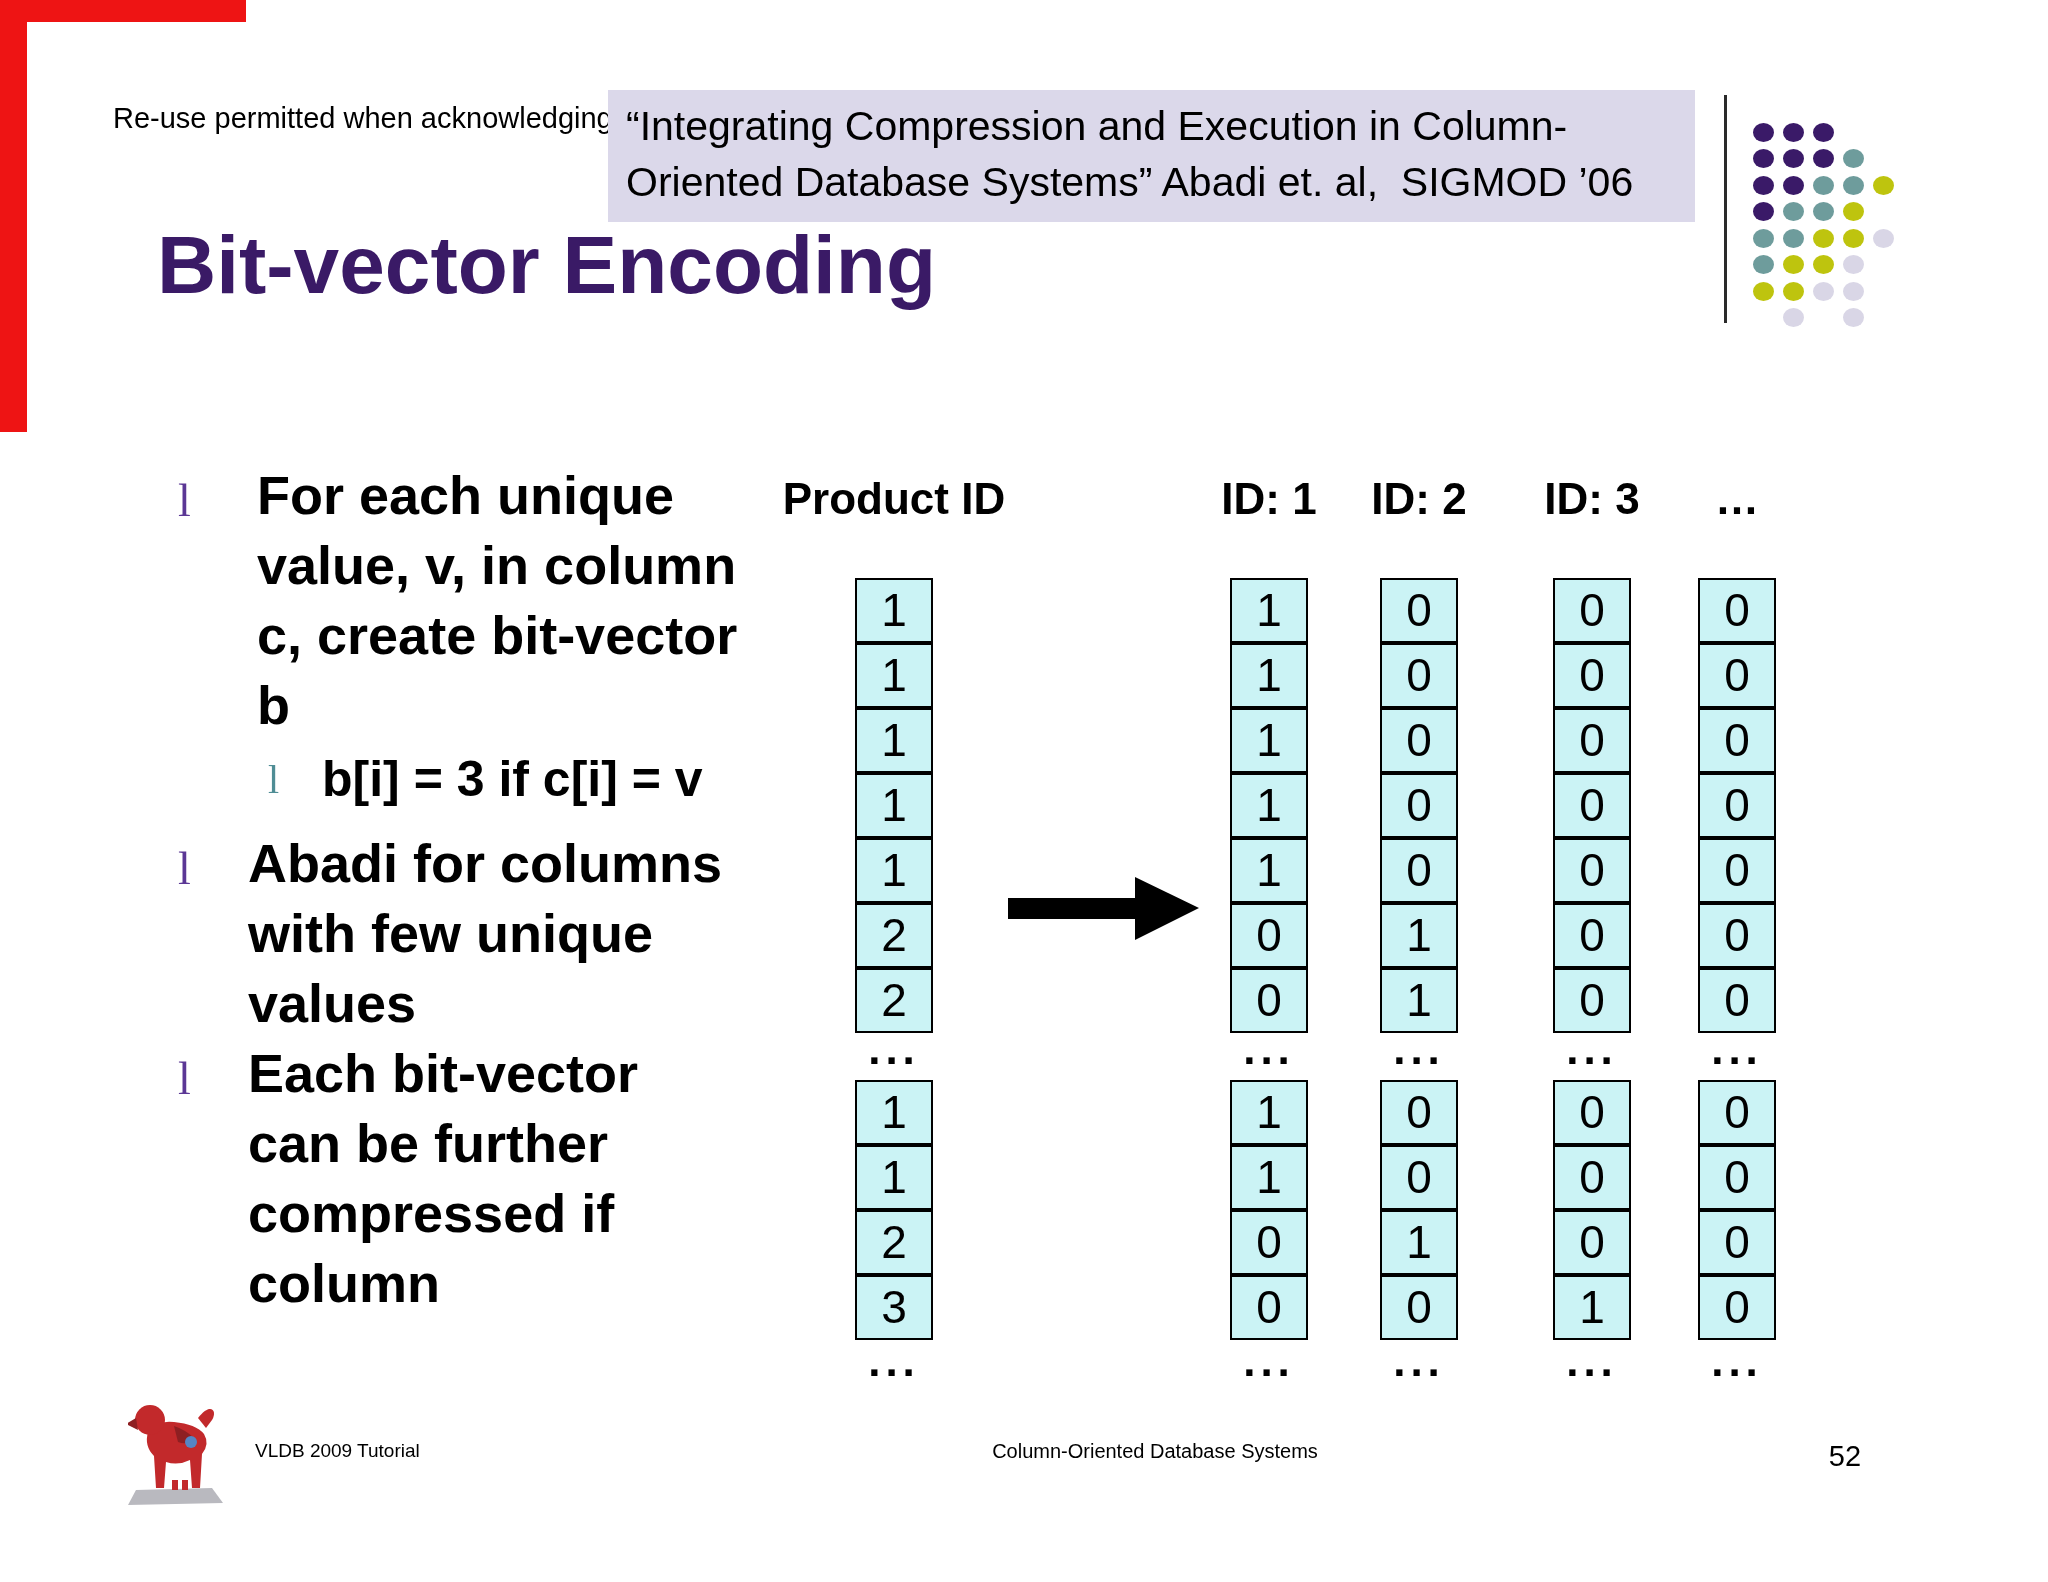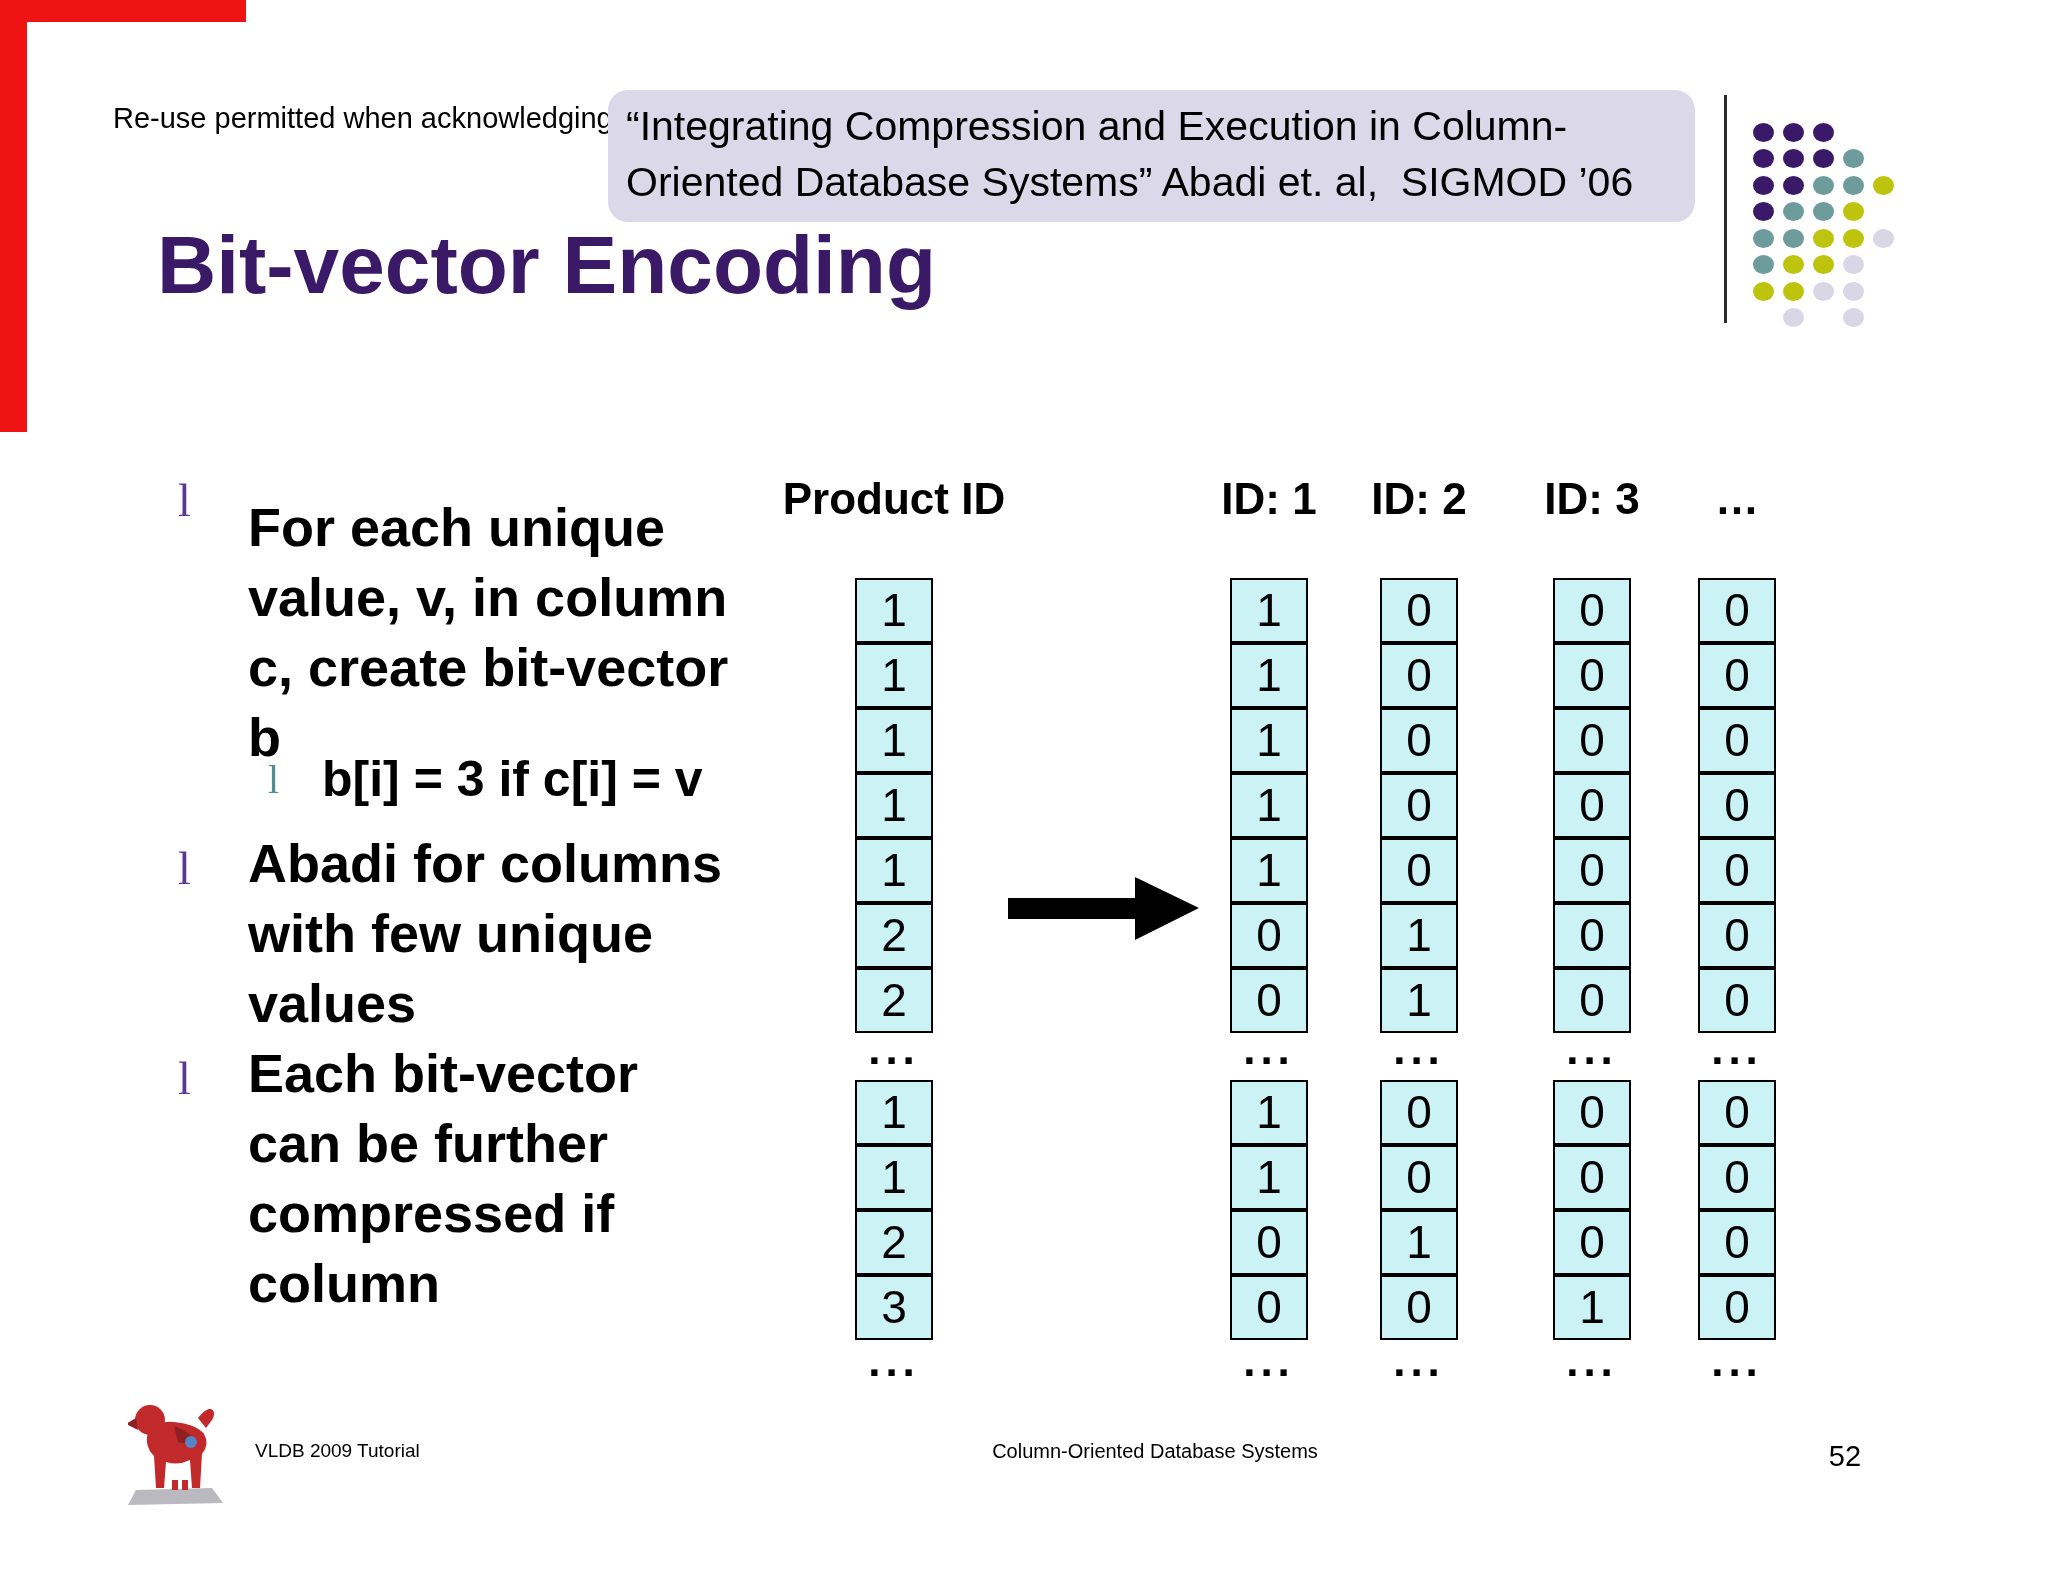--- a/index.html
+++ b/index.html
@@ -6,36 +6,36 @@
   #slide{position:relative;width:2048px;height:1582px;background:#ffffff;overflow:hidden;
          font-family:"Liberation Sans", sans-serif;color:#000;}
 
   
   .red-top{position:absolute;left:0;top:0;width:246px;height:22px;background:var(--red-mark,#ee1414);}
   .red-left{position:absolute;left:0;top:0;width:27px;height:432px;background:var(--red-mark,#ee1414);}
 
   
   .disclaimer{position:absolute;left:113px;top:102px;font-size:29px;color:#000;}
   .citation-box{position:absolute;left:608px;top:90px;width:1087px;height:132px;
-                background:var(--citation-bg,#dbd8ea);border-radius:20px;}
+                background:var(--citation-bg,#dbd8ea);}
   .citation-text{position:absolute;left:18px;top:8px;font-size:41px;line-height:56px;white-space:pre;color:#000;}
   .page-title{position:absolute;left:157px;top:218px;font-size:82px;font-weight:bold;
               color:var(--title,#3a1a66);letter-spacing:0px;}
 
   
   .logo-divider{position:absolute;left:1724px;top:95px;width:3px;height:228px;background:var(--divider,#2a2a2a);}
   .dot{position:absolute;width:21px;height:19px;border-radius:50%;}
 
   
   .bullet-marker{position:absolute;font-family:"Liberation Serif", serif;font-size:46px;
                  color:var(--bullet-marker,#5b3795);}
   .bullet-marker.sub{color:var(--sub-bullet-marker,#4f8d95);font-size:40px;}
   .bullet-text{position:absolute;font-size:54px;line-height:70px;font-weight:bold;white-space:pre;}
   .bullet-text.sub{font-size:50px;}
-  .m1{left:178px;top:474px;} .t1{left:248px;top:460px;margin-top:32px;}
+  .m1{left:178px;top:474px;} .t1{left:257px;top:460px;}
   .m2{left:268px;top:756px;} .t2{left:322px;top:744px;}
   .m3{left:178px;top:842px;} .t3{left:248px;top:828px;}
   .m4{left:178px;top:1052px;} .t4{left:248px;top:1038px;}
 
   
   .col-header{position:absolute;width:240px;text-align:center;font-size:44px;font-weight:bold;top:474px;}
   .cell{position:absolute;width:78px;height:65px;box-sizing:border-box;
         background:var(--cell-fill,#cbf3f5);border:2px solid var(--cell-border,#000);
         font-size:46px;line-height:60px;text-align:center;}
   .ell{position:absolute;width:160px;text-align:center;font-size:44px;font-weight:bold;letter-spacing:5px;}

